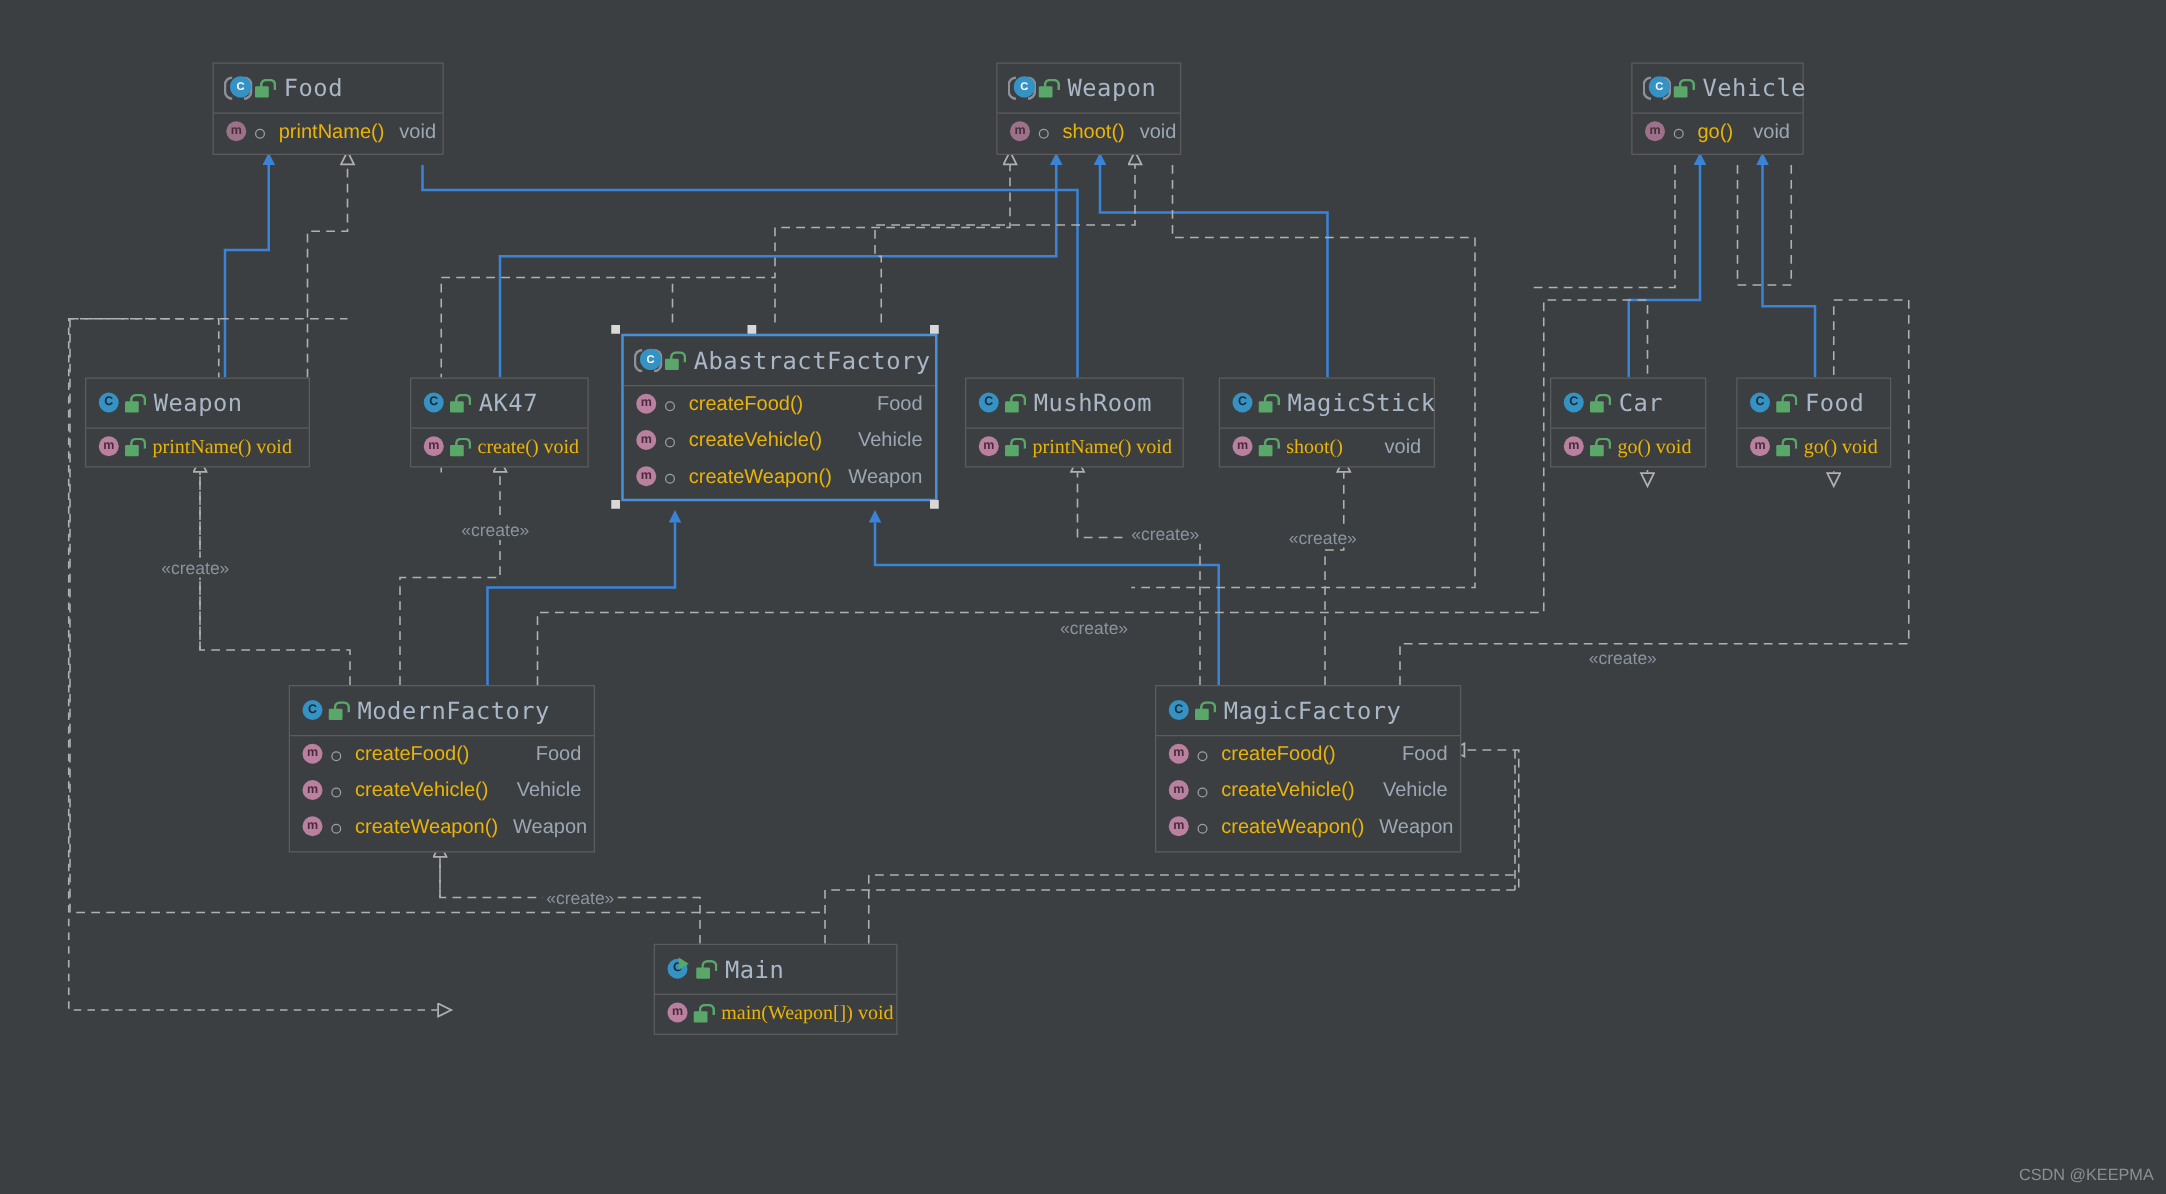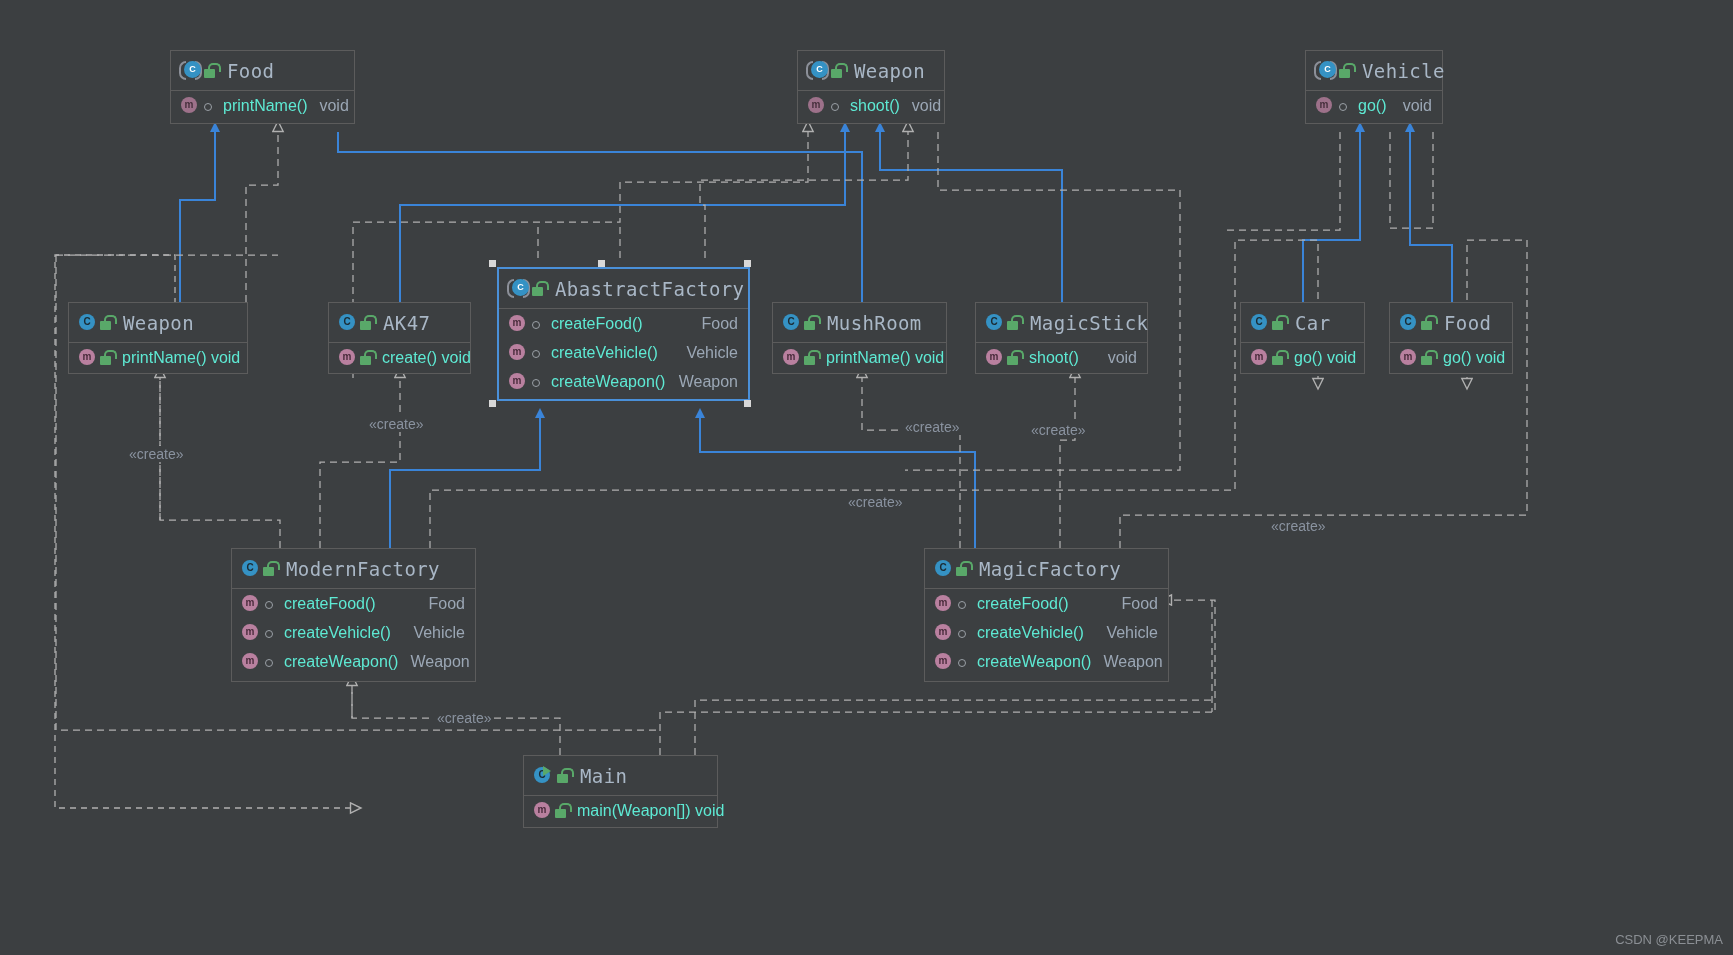--- a/index.html
+++ b/index.html
@@ -36,29 +36,29 @@
     white-space:nowrap;
     margin-left:9px;
     letter-spacing:0.4px;
   }
   .member-row{
     display:flex;align-items:center;
     padding:4px 10px 4px 9px;
     height:29px;box-sizing:border-box;
   }
   .member-name{
-    color:#5eead4;
+    color:#eab308;
     font-size:16px;
     font-family:"Liberation Sans", sans-serif;
     white-space:nowrap;
     margin-left:8px;
     flex:0 0 auto;
   }
   .member-name.mono{
-    font-family:Liberation Sans, sans-serif;
+    font-family:Liberation Serif, serif;
     font-size:16px;
   }
   .member-type{
     color:#9ba7b5;
     font-size:16px;
     font-family:"Liberation Sans", sans-serif;
     margin-left:auto;
     padding-left:12px;
     white-space:nowrap;
   }

